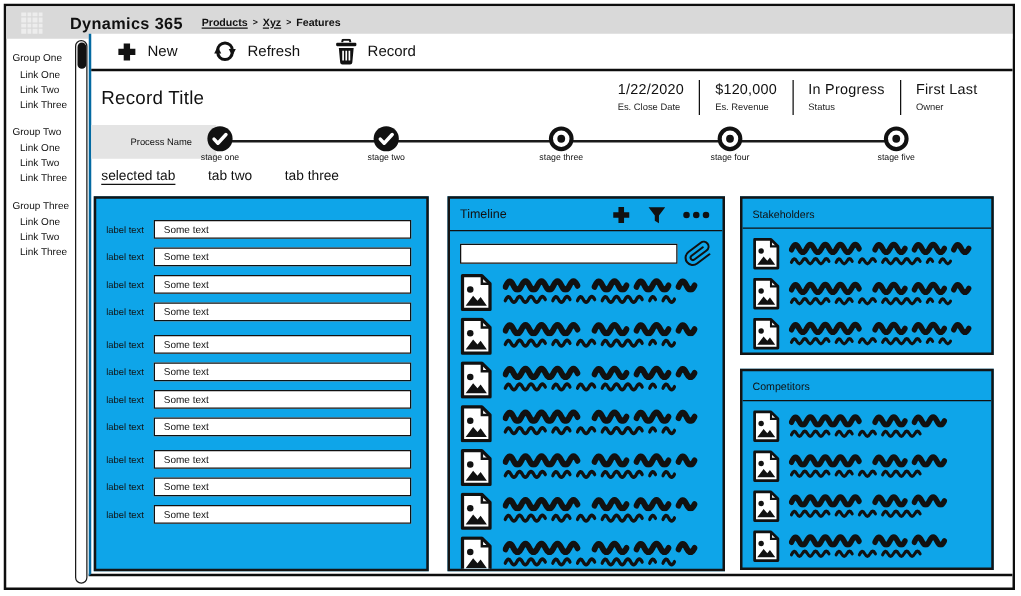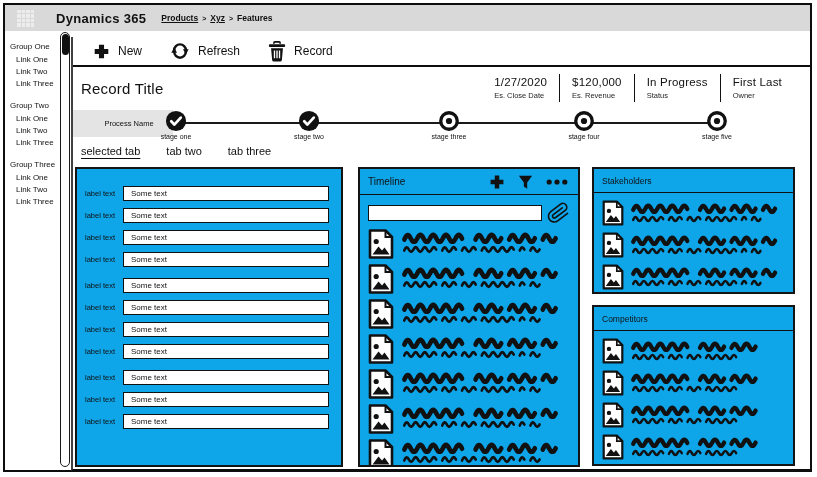--- a/index.html
+++ b/index.html
@@ -20,21 +20,21 @@
   .sidebar{position:absolute;left:0;top:26px;width:54px;bottom:0;font-size:8px;}
   .nav-group{margin-top:11px;}
   .nav-group-label{margin-left:5px;margin-bottom:3px;}
   .nav-link{display:block;margin-left:11px;line-height:12px;color:#111;text-decoration:none;cursor:pointer;}
 
   
   .vscroll{position:absolute;left:55px;top:27px;width:8px;bottom:3px;border:1.5px solid #1a1a1a;border-radius:5px;background:#fff;}
   .vthumb{position:absolute;left:.5px;right:.5px;top:1px;height:21px;background:#111;border-radius:4px;}
 
   
-  .main{position:absolute;left:66px;top:32px;right:0;height:432px;border-left:2px solid #404040;border-bottom:2px solid #0d0d0d;background:#fff;}
+  .main{position:absolute;left:66px;top:22px;right:0;height:432px;border-left:2px solid #0369a1;border-bottom:2px solid #0d0d0d;background:#fff;}
 
   .toolbar{position:absolute;left:0;top:0;right:0;height:30px;border-bottom:2px solid #0d0d0d;display:flex;align-items:center;padding-left:20px;box-sizing:border-box;}
   .tb-btn{display:flex;align-items:center;gap:8px;margin-right:28px;font-size:12px;cursor:pointer;}
   .tb-btn svg{display:block;}
 
   .record-header{position:absolute;left:0;top:32px;right:0;height:38px;display:flex;align-items:center;}
   .record-title{margin-left:8px;font-size:15px;letter-spacing:.2px;}
   .header-fields{margin-left:auto;margin-right:16px;display:flex;align-items:stretch;}
   .hfield{padding:2px 12px;border-left:1.6px solid #111;}
   .hfield:first-child{border-left:none;}
@@ -193,21 +193,21 @@
             </svg>
           </span>
           <span>Record</span>
         </div>
       </div>
 
       <div class="record-header">
         <div class="record-title">Record Title</div>
         <div class="header-fields">
             <div class="hfield">
-            <div class="hval">1/27/2020</div>
+            <div class="hval">1/22/2020</div>
             <div class="hlab">Es. Close Date</div>
           </div>
             <div class="hfield">
             <div class="hval">$120,000</div>
             <div class="hlab">Es. Revenue</div>
           </div>
             <div class="hfield">
             <div class="hval">In Progress</div>
             <div class="hlab">Status</div>
           </div>

